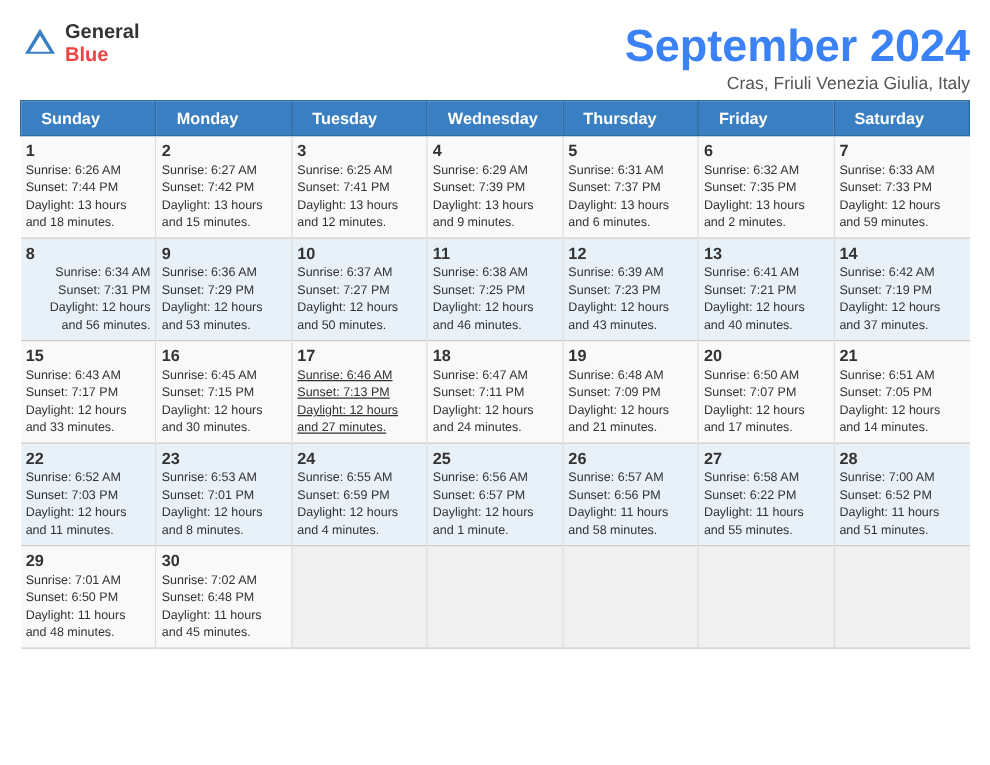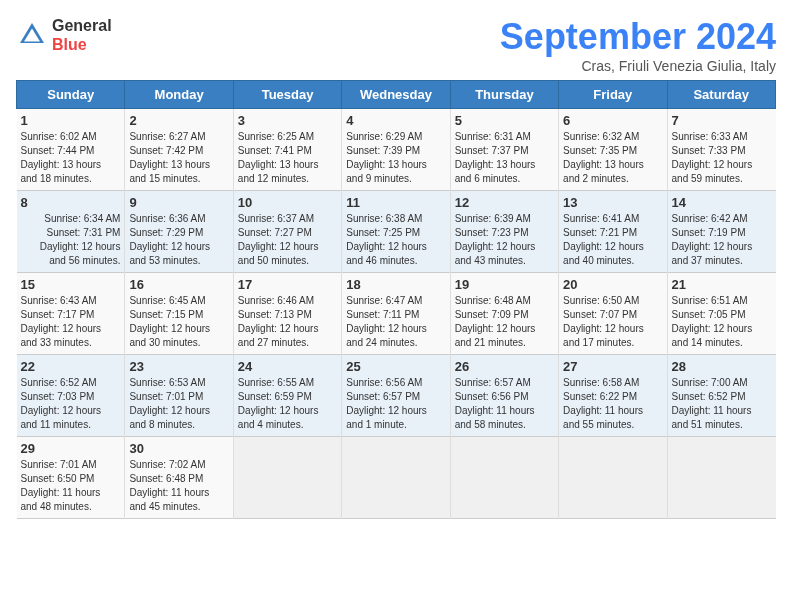--- a/index.html
+++ b/index.html
@@ -48,21 +48,21 @@
     }
     table {
       width: 100%;
       border-collapse: collapse;
       font-size: 11px;
     }
     thead tr th {
       background-color: #3a7fc1;
       color: #fff;
       padding: 6px 16px;
-      text-align: center;
+      text-align: left;
       font-size: 13px;
       font-weight: bold;
       border: 1px solid #2d6aa0;
     }
     tbody tr {
       border-bottom: 1px solid #ccc;
     }
     tbody tr:nth-child(odd) {
       background-color: #f9f9f9;
     }
@@ -122,21 +122,21 @@
         <th>Wednesday</th>
         <th>Thursday</th>
         <th>Friday</th>
         <th>Saturday</th>
       </tr>
   </thead>
   <tbody id="calendar-body">
   <tr>
         <td>
           <span class="day-number">1</span>
-          <div class="day-info" style="white-space: pre-line;">Sunrise: 6:02 AM
+          <div class="day-info" style="white-space: pre-line;">Sunrise: 6:26 AM
 Sunset: 7:44 PM
 Daylight: 13 hours
 and 18 minutes.</div>
         </td>
         <td>
           <span class="day-number">2</span>
           <div class="day-info" style="white-space: pre-line;">Sunrise: 6:27 AM
 Sunset: 7:42 PM
 Daylight: 13 hours
 and 15 minutes.</div>
@@ -238,21 +238,21 @@
         </td>
         <td>
           <span class="day-number">16</span>
           <div class="day-info" style="white-space: pre-line;">Sunrise: 6:45 AM
 Sunset: 7:15 PM
 Daylight: 12 hours
 and 30 minutes.</div>
         </td>
         <td>
           <span class="day-number">17</span>
-          <div class="day-info" style="white-space: pre-line;">Sunrise: 6:46 AM
+          <div class="day-info" style="white-space: pre-line; text-decoration: underline;">Sunrise: 6:46 AM
 Sunset: 7:13 PM
 Daylight: 12 hours
 and 27 minutes.</div>
         </td>
         <td>
           <span class="day-number">18</span>
           <div class="day-info" style="white-space: pre-line;">Sunrise: 6:47 AM
 Sunset: 7:11 PM
 Daylight: 12 hours
 and 24 minutes.</div>

